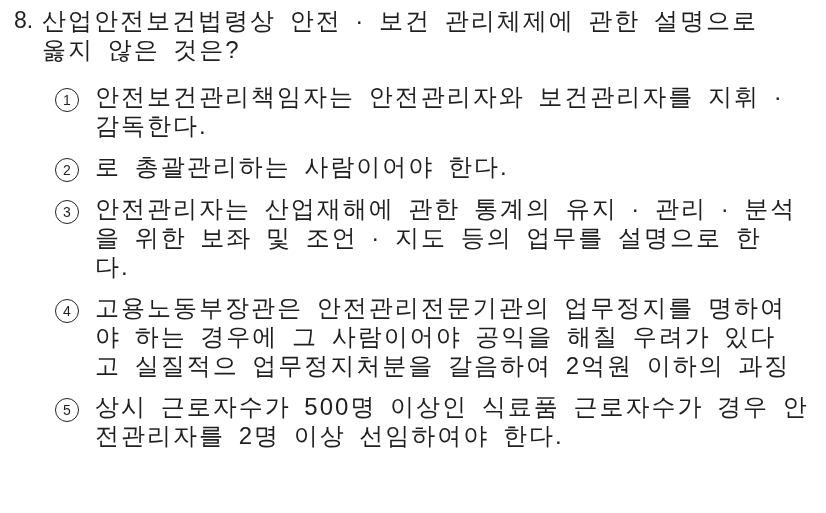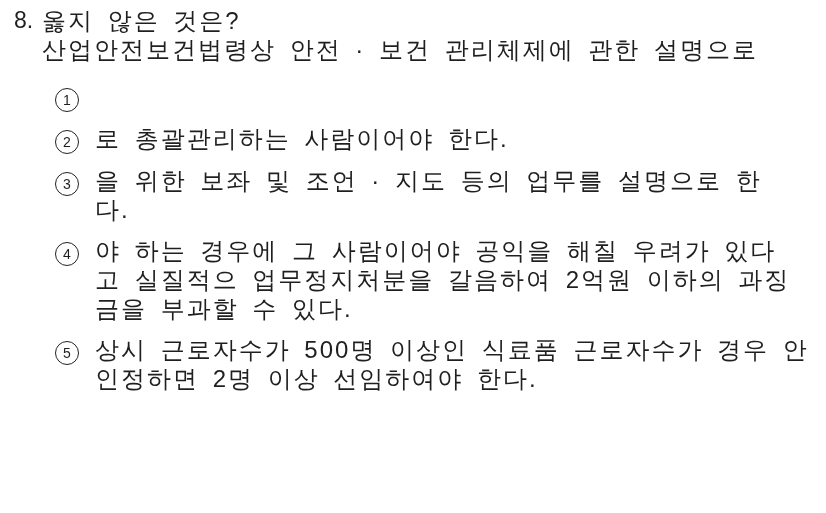--- a/index.html
+++ b/index.html
@@ -70,64 +70,69 @@
   }
 </style>
 </head>
 <body>
 
 <div class="page">
 
   <div class="question">
     <div class="qnum-col">8.</div>
     <div class="text-col">
+      <div class="line">산업안전보건법령상 안전 · 보건 관리체제에 관한 설명으로</div>
       <div class="line">옳지 않은 것은?</div>
-      <div class="line">산업안전보건법령상 안전 · 보건 관리체제에 관한 설명으로</div>
     </div>
   </div>
 
   <div class="choice">
     <div class="marker-col">
       <span class="circle-marker">1</span>
+    </div>
+    <div class="text-col">
+      <div class="line">안전보건관리책임자는 안전관리자와 보건관리자를 지휘 ·</div>
+      <div class="line">감독한다.</div>
     </div>
   </div>
 
   <div class="choice">
     <div class="marker-col">
       <span class="circle-marker">2</span>
     </div>
     <div class="text-col">
       <div class="line">로 총괄관리하는 사람이어야 한다.</div>
     </div>
   </div>
 
   <div class="choice">
     <div class="marker-col">
       <span class="circle-marker">3</span>
     </div>
     <div class="text-col">
+      <div class="line">안전관리자는 산업재해에 관한 통계의 유지 · 관리 · 분석</div>
       <div class="line">을 위한 보좌 및 조언 · 지도 등의 업무를 설명으로 한</div>
       <div class="line">다.</div>
     </div>
   </div>
 
   <div class="choice">
     <div class="marker-col">
       <span class="circle-marker">4</span>
     </div>
     <div class="text-col">
+      <div class="line">고용노동부장관은 안전관리전문기관의 업무정지를 명하여</div>
       <div class="line">야 하는 경우에 그 사람이어야 공익을 해칠 우려가 있다</div>
       <div class="line">고 실질적으 업무정지처분을 갈음하여 2억원 이하의 과징</div>
-      <div class="line">금을 부과할 수 있다.</div>
     </div>
   </div>
 
   <div class="choice">
     <div class="marker-col">
       <span class="circle-marker">5</span>
     </div>
     <div class="text-col">
       <div class="line">상시 근로자수가 500명 이상인 식료품 근로자수가 경우 안</div>
-      <div class="line">인정하면 2명 이상 선임하여야 한다.</div>
+      <div class="line">전관리자를 2명 이상 선임하여야 한다.</div>
     </div>
   </div>
 
 </div>
 
 </body></html>

